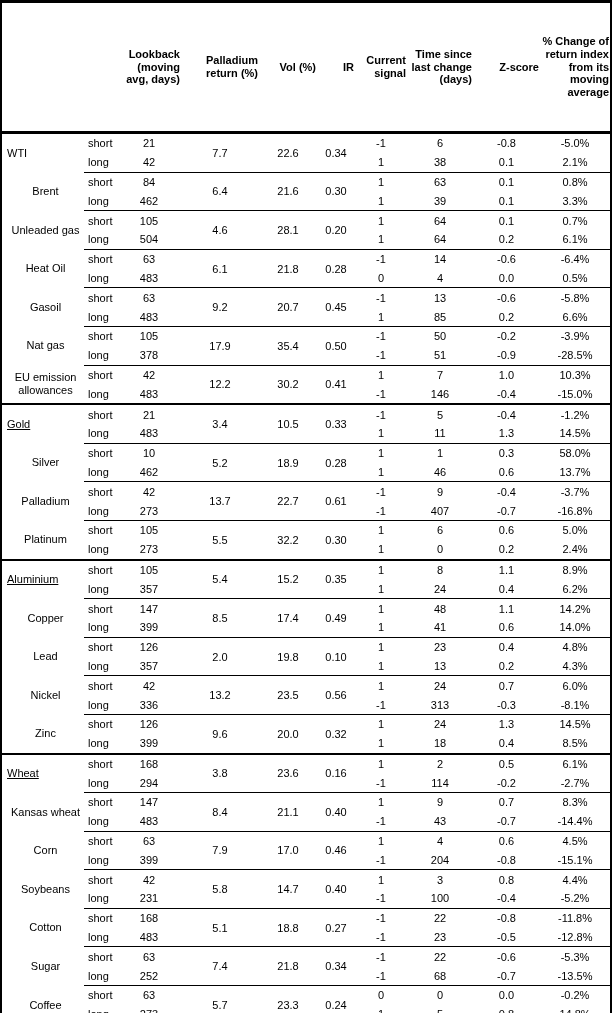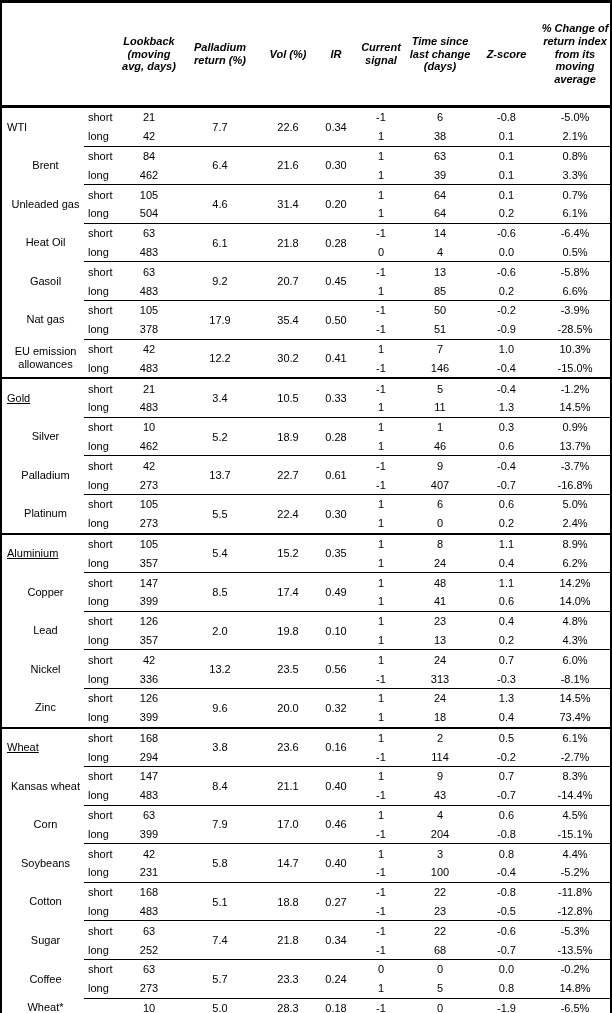--- a/index.html
+++ b/index.html
@@ -1,21 +1,21 @@
 <!DOCTYPE html>
 <html><head>
 <meta charset="utf-8">
 <style>
   html,body{margin:0;padding:0;background:#fff;}
   .page{width:612px;height:1013px;background:#fff;overflow:hidden;
         font-family:"Liberation Sans",sans-serif;color:#000;position:relative;}
   .tablebox{border:2px solid #000;border-top:3px solid #000;border-bottom:3px solid #000;}
   table{border-collapse:collapse;table-layout:fixed;width:608px;}
   thead th{height:94px;border-bottom:3px solid #000;font-size:11px;font-weight:bold;
-           text-align:center;vertical-align:middle;line-height:1.18;padding:4px 1px;font-style:italic;}
+           text-align:right;vertical-align:middle;line-height:1.18;padding:17px 1px;}
   tbody td{height:18.8px;font-size:11px;padding:0;text-align:center;vertical-align:middle;
            white-space:nowrap;overflow:hidden;}
   td.name{text-align:left;padding-left:5px;line-height:1.15;white-space:normal;}
   td.sub{text-align:left;padding-left:4px;}
   tr.sep td{border-top:1px solid #000;}
   tr.sep td.name{border-top:none;text-align:center;}
   tr.sec td{border-top:2.5px solid #000;}
   tr.sec td.name{border-top:2.5px solid #000;text-decoration:underline;}
   .footer{height:24px;display:flex;}
   .footnote{width:218px;background:#fff;font-size:11px;display:flex;align-items:center;
@@ -93,21 +93,21 @@
             <td>1</td>
             <td>39</td>
             <td>0.1</td>
             <td>3.3%</td>
           </tr>
           <tr class="sep">
             <td class="name" rowspan="2">Unleaded gas</td>
             <td class="sub">short</td>
             <td>105</td>
             <td rowspan="2">4.6</td>
-            <td rowspan="2">31.4</td>
+            <td rowspan="2">28.1</td>
             <td rowspan="2">0.20</td>
             <td>1</td>
             <td>64</td>
             <td>0.1</td>
             <td>0.7%</td>
           </tr>
           <tr>
             <td class="sub">long</td>
             <td>504</td>
             <td>1</td>
@@ -218,21 +218,21 @@
           <tr class="sep">
             <td class="name" rowspan="2">Silver</td>
             <td class="sub">short</td>
             <td>10</td>
             <td rowspan="2">5.2</td>
             <td rowspan="2">18.9</td>
             <td rowspan="2">0.28</td>
             <td>1</td>
             <td>1</td>
             <td>0.3</td>
-            <td>0.9%</td>
+            <td>58.0%</td>
           </tr>
           <tr>
             <td class="sub">long</td>
             <td>462</td>
             <td>1</td>
             <td>46</td>
             <td>0.6</td>
             <td>13.7%</td>
           </tr>
           <tr class="sep">
@@ -253,21 +253,21 @@
             <td>-1</td>
             <td>407</td>
             <td>-0.7</td>
             <td>-16.8%</td>
           </tr>
           <tr class="sep">
             <td class="name" rowspan="2">Platinum</td>
             <td class="sub">short</td>
             <td>105</td>
             <td rowspan="2">5.5</td>
-            <td rowspan="2">22.4</td>
+            <td rowspan="2">32.2</td>
             <td rowspan="2">0.30</td>
             <td>1</td>
             <td>6</td>
             <td>0.6</td>
             <td>5.0%</td>
           </tr>
           <tr>
             <td class="sub">long</td>
             <td>273</td>
             <td>1</td>
@@ -366,21 +366,21 @@
             <td>24</td>
             <td>1.3</td>
             <td>14.5%</td>
           </tr>
           <tr>
             <td class="sub">long</td>
             <td>399</td>
             <td>1</td>
             <td>18</td>
             <td>0.4</td>
-            <td>73.4%</td>
+            <td>8.5%</td>
           </tr>
           <tr class="sec">
             <td class="name" rowspan="2">Wheat</td>
             <td class="sub">short</td>
             <td>168</td>
             <td rowspan="2">3.8</td>
             <td rowspan="2">23.6</td>
             <td rowspan="2">0.16</td>
             <td>1</td>
             <td>2</td>

